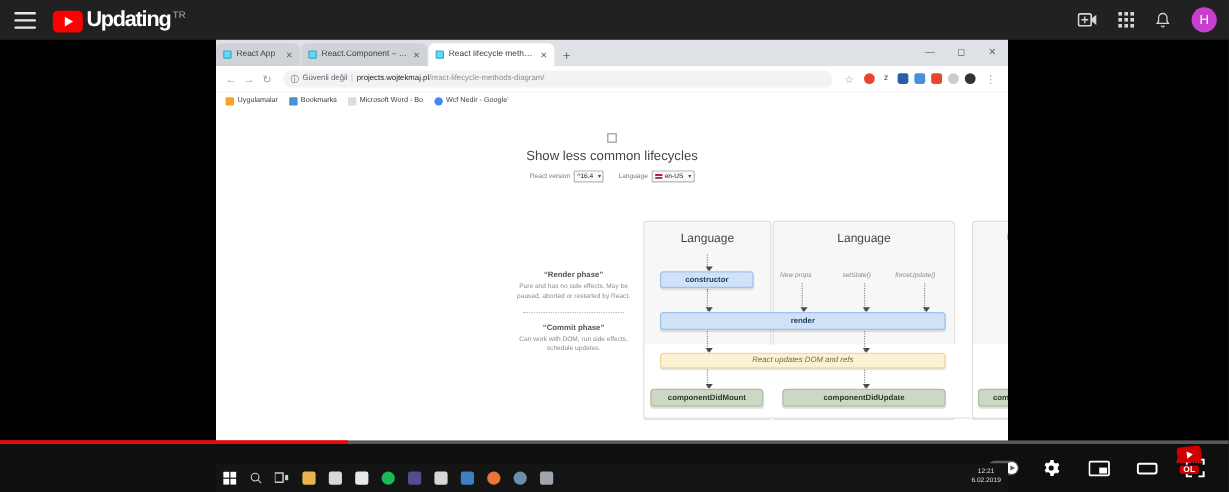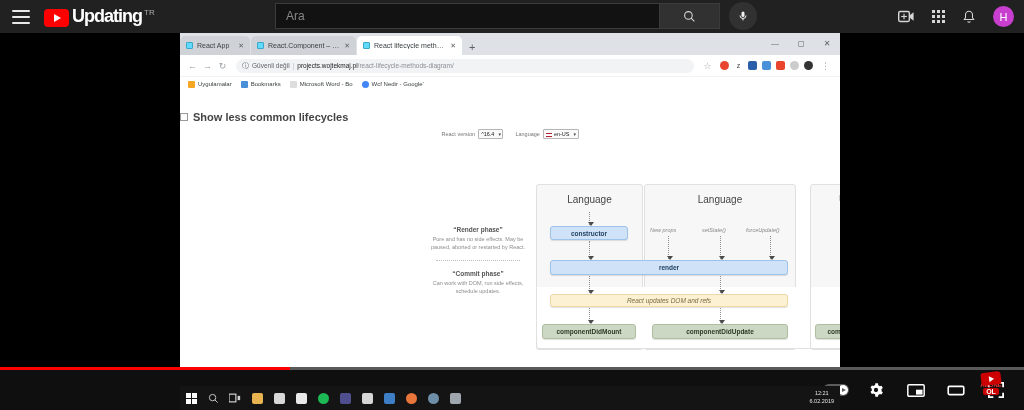--- a/index.html
+++ b/index.html
@@ -71,22 +71,22 @@
   .ext{width:9px;height:9px;border-radius:2px;cursor:pointer;}
 
   .bw-bookmarks{height:14px;background:#fff;display:flex;align-items:center;gap:9px;
     padding:0 8px;border-bottom:1px solid #e8eaed;}
   .bm{display:flex;align-items:center;font-size:6px;color:#3c4043;cursor:pointer;white-space:nowrap;}
   .bm i{width:7px;height:7px;margin-right:3px;border-radius:1px;display:block;flex:none;}
 
   
   .page{position:absolute;left:0;top:58px;width:660px;height:279px;background:#fff;overflow:hidden;}
   .page-inner{position:relative;width:660px;height:279px;}
-  .diagram-title{text-align:center;margin-top:20px;font-size:11px;color:#444;font-weight:700;
-    display:flex;align-items:center;justify-content:flex-start;gap:5px;}
+  .diagram-title{text-align:center;margin-top:20px;font-size:11px;color:#444;font-weight:400;
+    display:flex;align-items:center;justify-content:center;gap:5px;flex-direction:column;}
   .chk{width:6px;height:6px;border:1px solid #999;background:#fff;display:inline-block;cursor:pointer;}
   .controls{display:flex;align-items:center;justify-content:center;gap:12px;margin-top:6px;
     font-size:5.5px;color:#777;}
   .ctrl{display:flex;align-items:center;gap:3px;}
   .sel{border:1px solid #b6b6b6;background:#fafafa;border-radius:1px;padding:0px 8px 0px 2px;
     font-size:5.5px;color:#222;position:relative;cursor:pointer;line-height:8px;}
   .sel:after{content:"▾";position:absolute;right:1.5px;top:-0.5px;font-size:5px;color:#444;}
   .flag{display:inline-block;width:6px;height:4px;background:linear-gradient(#b22234 33%,#fff 33%,#fff 66%,#b22234 66%);
     margin-right:2px;vertical-align:middle;}
 
@@ -175,38 +175,20 @@
       <i></i>
         <i></i>
         <i></i>
     </div>
     <div class="yt-logo">
       <span class="yt-play"></span>
       <span class="yt-word">Updating</span>
       <span class="yt-country">TR</span>
     </div>
 
-    <div class="search-wrap">
-      <div class="search-box">
-        <span>Ara</span>
-      </div>
-      <div class="search-btn">
-        <svg width="13" height="13" viewBox="0 0 24 24">
-          <circle cx="10" cy="10" r="7" fill="none" stroke="#d6d6d6" stroke-width="2"></circle>
-          <line x1="15" y1="15" x2="21" y2="21" stroke="#d6d6d6" stroke-width="2"></line>
-        </svg>
-      </div>
-      <div class="mic-btn">
-        <svg width="12" height="12" viewBox="0 0 24 24">
-          <rect x="9" y="3" width="6" height="11" rx="3" fill="#f1f1f1"></rect>
-          <path d="M6 11a6 6 0 0 0 12 0" fill="none" stroke="#f1f1f1" stroke-width="2"></path>
-          <line x1="12" y1="17" x2="12" y2="21" stroke="#f1f1f1" stroke-width="2"></line>
-        </svg>
-      </div>
-    </div>
 
     <div class="hdr-right">
       <span class="hdr-ico">
         <svg width="17" height="13" viewBox="0 0 24 18">
           <rect x="1" y="2" width="15" height="14" rx="2" fill="none" stroke="#d6d6d6" stroke-width="2"></rect>
           <path d="M17 7 L22 3 L22 15 L17 11 Z" fill="#d6d6d6"></path>
           <line x1="8.5" y1="5" x2="8.5" y2="13" stroke="#d6d6d6" stroke-width="1.6"></line>
           <line x1="4.5" y1="9" x2="12.5" y2="9" stroke="#d6d6d6" stroke-width="1.6"></line>
         </svg>
       </span>

